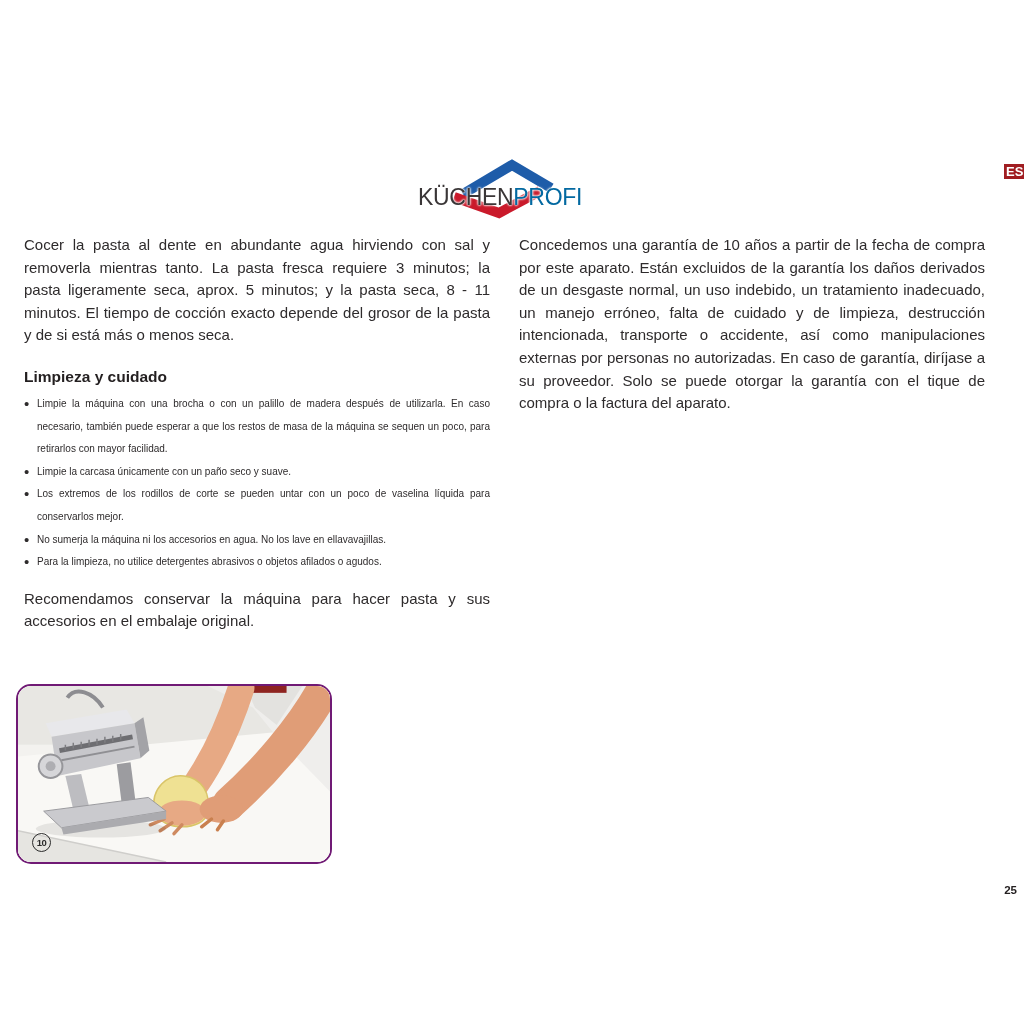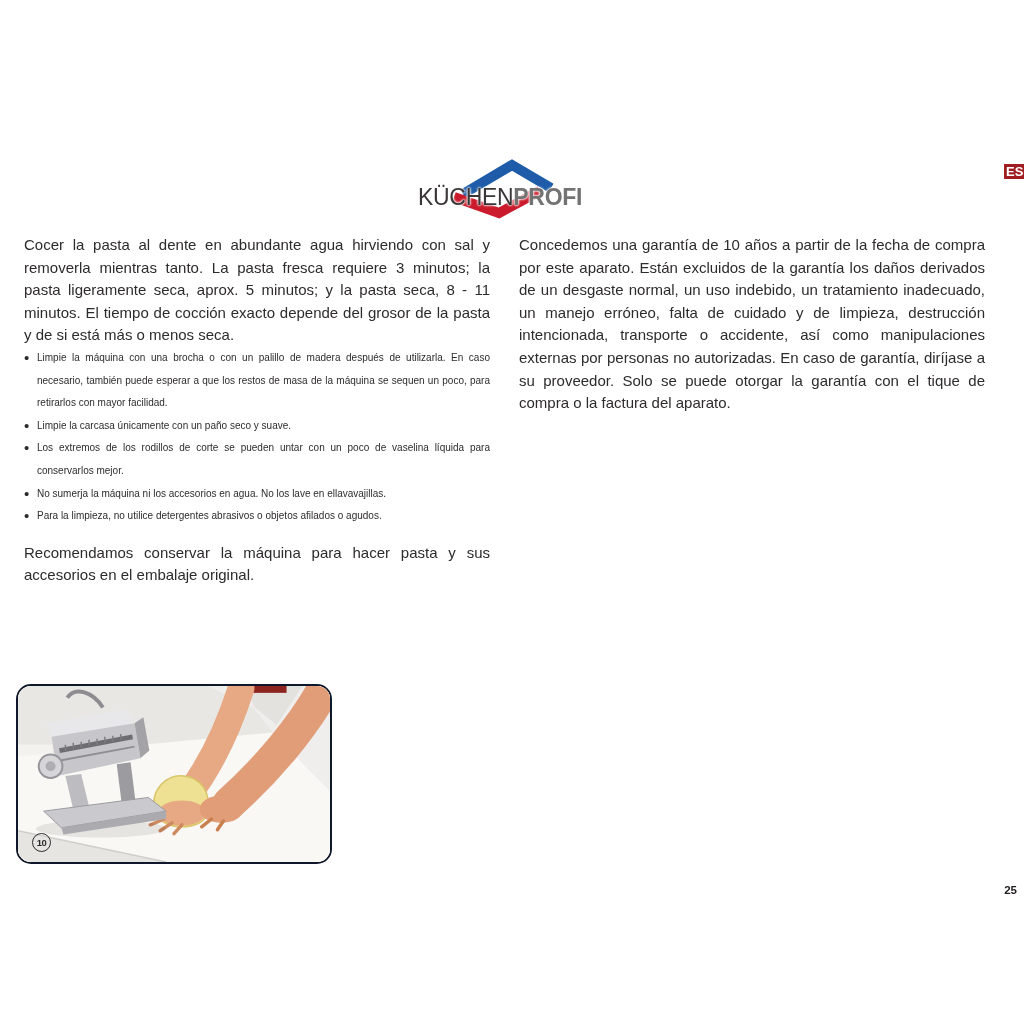--- a/index.html
+++ b/index.html
@@ -19,21 +19,21 @@
   
   .logo { position: absolute; left: 418px; top: 150px; width: 164px; height: 72px; }
   .logo svg { position: absolute; inset: 0; }
   .logo-text {
     position: absolute; left: 0; top: 36px; width: 100%;
     text-align: center; white-space: nowrap;
     font-size: 23px; letter-spacing: -0.3px; line-height: 23px;
     text-shadow: 0 0 2px #fff, 0 0 2px #fff, 0 0 3px #fff;
   }
   .logo-text .lt-light { font-weight: 400; color: #3a3637; }
-  .logo-text .lt-bold  { font-weight: 700; color: #737373; }
+  .logo-text .lt-bold  { font-weight: 400; color: #0369a1; }
 
   
   .col { position: absolute; top: 234px; width: 466px; text-align: justify; }
   .col.left  { left: 24px; }
   .col.right { left: 519px; }
 
   .body-text { font-size: 15px; line-height: 22.6px; }
   h3.sec-heading { font-size: 15.5px; line-height: 20px; font-weight: 700; color: #231f20; }
   .col.left h3.sec-heading { margin-top: 20px; margin-bottom: 6px; }
   .col.right h3.sec-heading { margin-bottom: 2px; }
@@ -43,21 +43,21 @@
   .bullet .dot { width: 13px; flex: 0 0 13px; font-size: 15px; line-height: 22.6px; }
   .bullet .bt { flex: 1; font-size: 10px; line-height: 22.6px; text-align: justify; }
 
   .note { margin-top: 14px; }
 
   .small-text { margin-top: 30px; font-size: 11px; line-height: 16.5px; text-align: justify; color: #333031; }
 
   
   .figure {
     position: absolute; left: 16px; top: 684px; width: 316px; height: 180px;
-    border: 2px solid #0f172a; border-radius: 15px; overflow: hidden; background: #f2f1ee;
+    border: 2px solid #701a75; border-radius: 15px; overflow: hidden; background: #f2f1ee;
   }
   .figure svg { position: absolute; inset: 0; width: 100%; height: 100%; }
   .fig-num {
     position: absolute; left: 14px; bottom: 10px; width: 19px; height: 19px;
     border: 1.6px solid #2b2b2b; border-radius: 50%;
     display: flex; align-items: center; justify-content: center;
     font-size: 9.5px; font-weight: 600; color: #2b2b2b; background: transparent;
     letter-spacing: -0.5px;
   }
 
@@ -81,20 +81,21 @@
       <polyline points="36,47 81,63 122,41" fill="none" stroke="#ca1a2b" stroke-width="10" stroke-linejoin="miter"></polyline>
     </svg>
     <div class="logo-text">
       <span class="lt-light">KÜCHEN</span><span class="lt-bold">PROFI</span>
     </div>
   </div>
 
   <div class="col left">
     <p class="body-text">Cocer la pasta al dente en abundante agua hirviendo con sal y removerla mientras tanto. La pasta fresca requiere 3 minutos; la pasta ligeramente seca, aprox.  5 minutos; y la pasta seca, 8 - 11 minutos. El tiempo de cocción exacto depende del grosor de la pasta y de si está más o menos seca.</p>
 
+    <h3 class="sec-heading">Limpieza y cuidado</h3>
 
     <div class="bullets">
       <div class="bullet">
         <span class="dot">•</span>
         <span class="bt">Limpie la máquina con una brocha o con un palillo de madera después de utilizarla. En caso necesario, también puede esperar a que los restos de masa de la máquina se sequen un poco, para retirarlos con mayor facilidad.</span>
       </div>
       <div class="bullet">
         <span class="dot">•</span>
         <span class="bt">Limpie la carcasa únicamente con un paño seco y suave.</span>
       </div>

